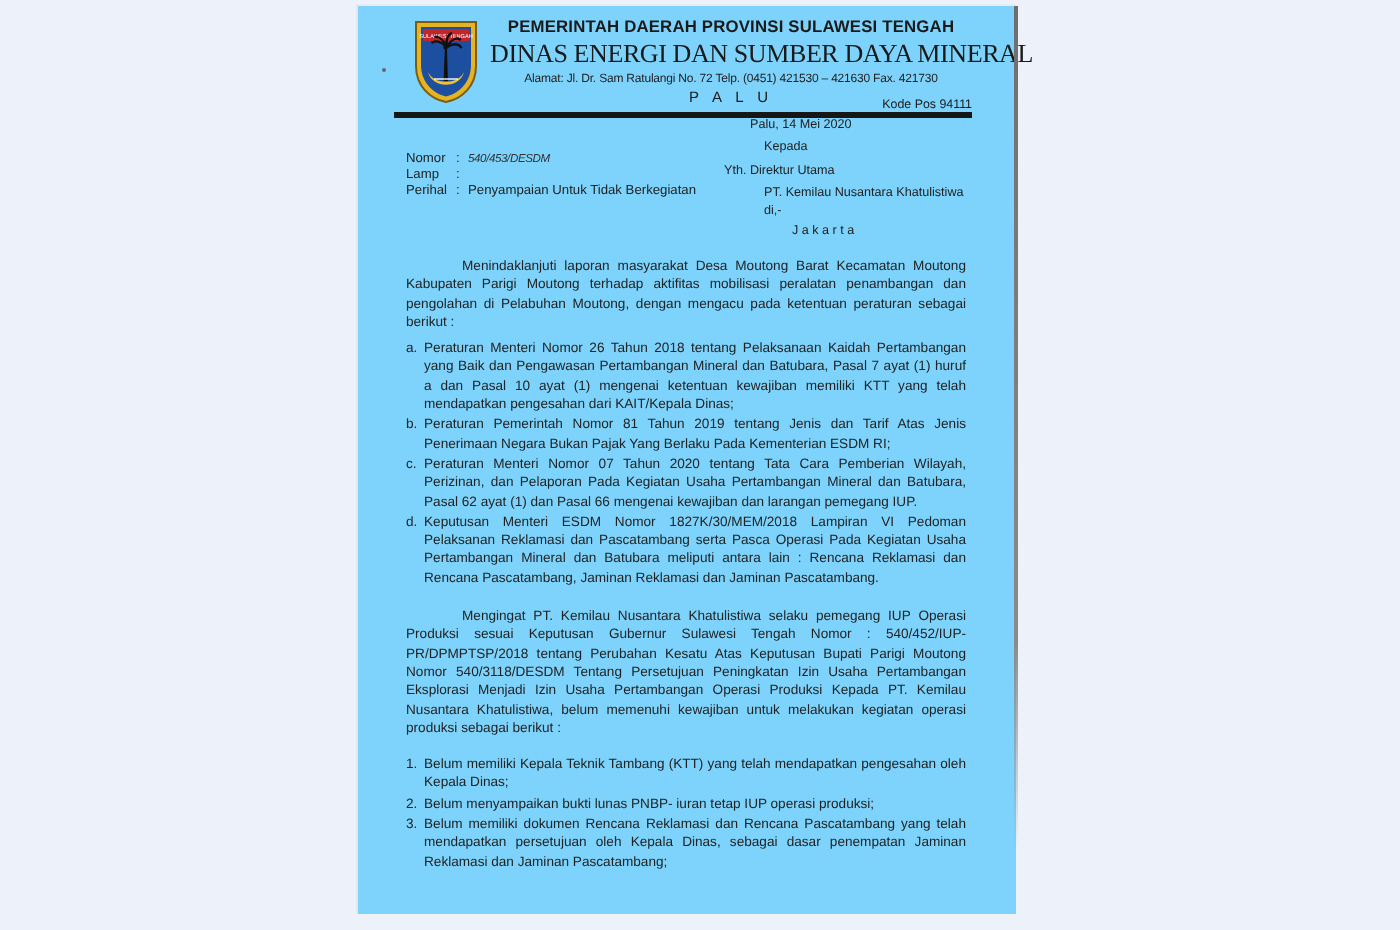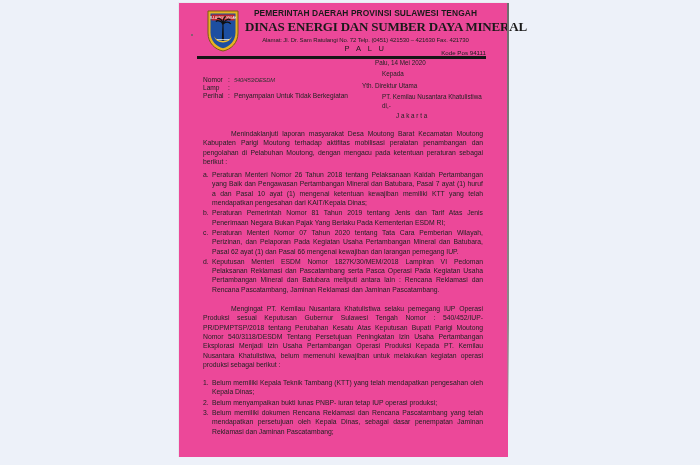--- a/index.html
+++ b/index.html
@@ -3,35 +3,35 @@
 <meta charset="utf-8">
 <style>
   html,body{margin:0;padding:0;}
   body{
     width:700px;height:465px;overflow:hidden;position:relative;
     background:#edf1f9;
     font-family:"Liberation Sans", sans-serif;
   }
   .paper{
     position:absolute;left:178px;top:2px;width:329px;height:454px;
-    background:#ec4899;
+    background:#7dd3fc;
     border-left:1px solid #e4e7ee;border-top:1px solid #e9ebf1;
   }
   .edge-right{
     position:absolute;top:0;right:-1px;width:2px;height:422px;
     background:linear-gradient(#6e6e6e 0%, #8a8a8a 75%, rgba(138,138,138,0) 100%);
   }
   .speck{position:absolute;left:12px;top:31px;width:2px;height:2px;background:#666;border-radius:50%;}
 
   
   .letterhead{position:absolute;left:18px;right:20px;top:4px;height:50px;color:#1a1a1a;}
   .emblem{position:absolute;left:8px;top:3px;width:36px;height:42px;}
   .lh-text{position:absolute;left:48px;right:2px;top:1px;text-align:center;}
   .gov{font-size:8.4px;font-weight:bold;letter-spacing:0.1px;white-space:nowrap;}
-  .agency{font-family:"Liberation Serif", serif;font-size:13px;font-weight:bold;letter-spacing:-0.2px;white-space:nowrap;margin-top:1px;}
+  .agency{font-family:"Liberation Serif", serif;font-size:13px;font-weight:normal;letter-spacing:-0.2px;white-space:nowrap;margin-top:1px;}
   .addr{font-size:6px;letter-spacing:-0.1px;margin-top:1.5px;color:#222;white-space:nowrap;}
   .city{font-size:7.5px;font-weight:normal;letter-spacing:2.5px;margin-top:1px;}
   .kodepos{position:absolute;right:2px;top:42px;font-size:6.2px;color:#1a1a1a;}
   .rule{position:absolute;left:18px;right:22px;top:53px;height:2.6px;background:#161616;}
 
   
   .col-left{position:absolute;left:24px;top:73px;font-size:6.6px;line-height:7.3px;color:#222;}
   .m-label{display:inline-block;width:25px;}
   .m-colon{display:inline-block;width:6px;}
   .nomor-val{font-style:italic;font-size:5.8px;color:#333;letter-spacing:-0.2px;}

